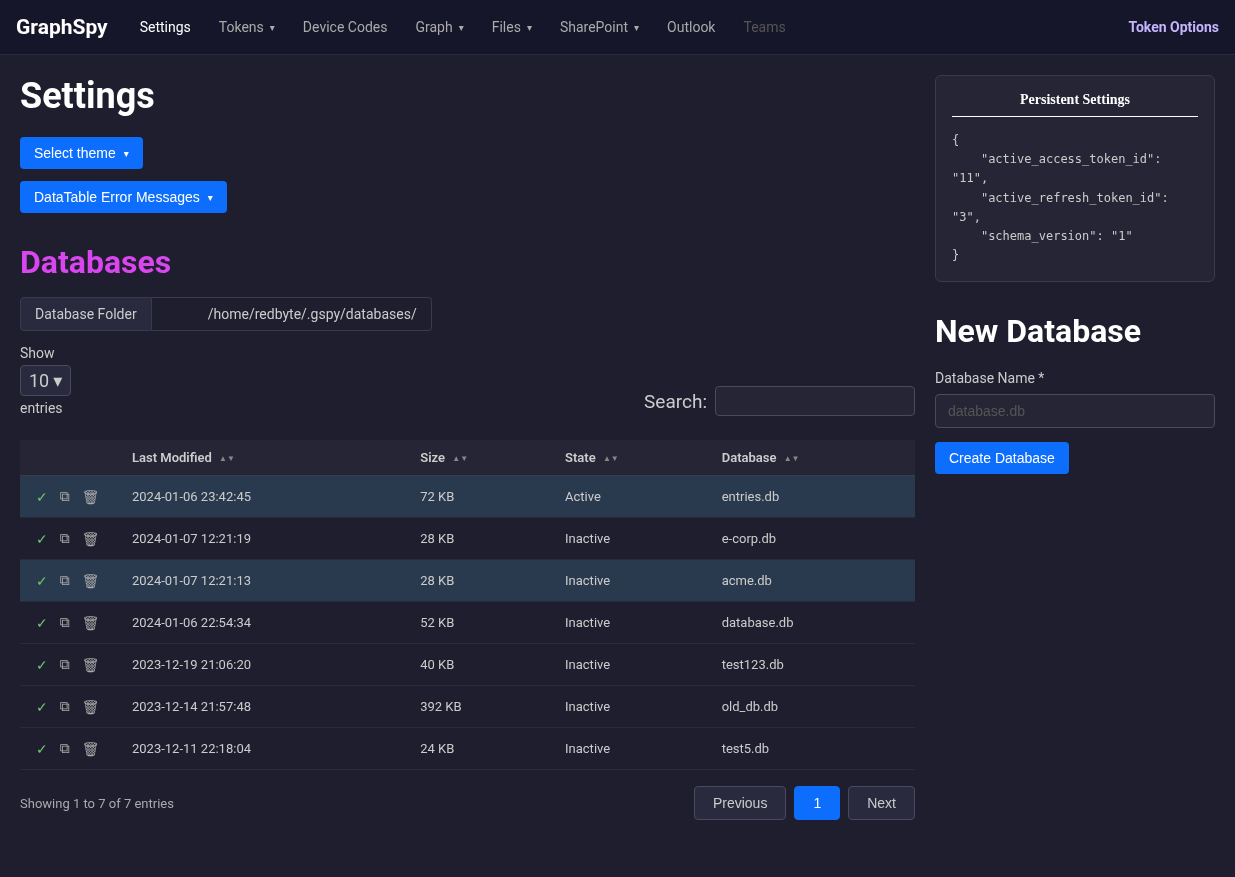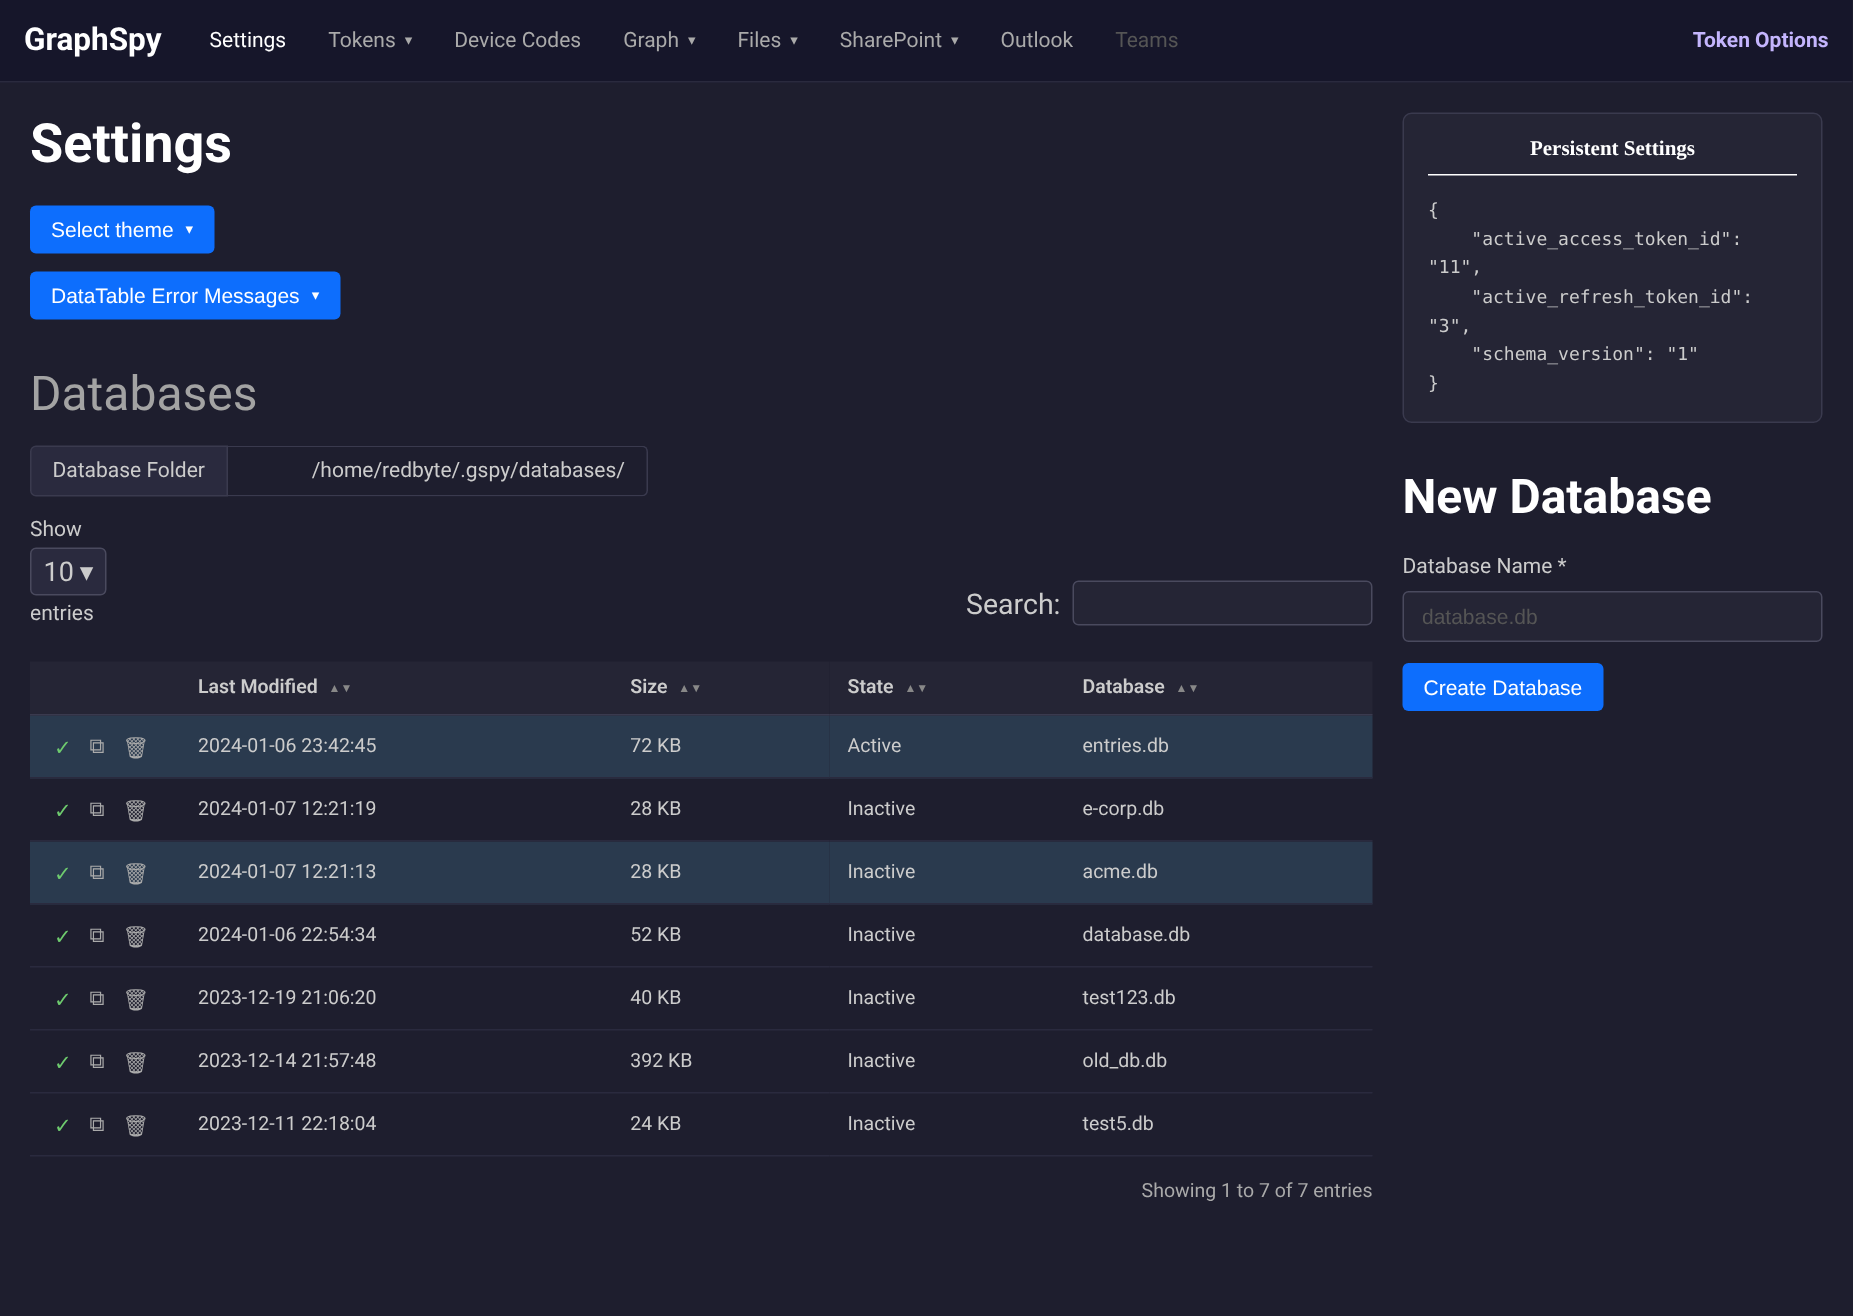--- a/index.html
+++ b/index.html
@@ -123,22 +123,22 @@
       color: #ccc;
       font-family: monospace;
       font-size: 12px;
       line-height: 1.6;
       white-space: pre-wrap;
     }
 
     
     .section-title {
       font-size: 32px;
-      font-weight: normal;
-      color: #a3a3a3;
+      font-weight: bold;
+      color: #d946ef;
       margin-bottom: 16px;
     }
 
     .db-folder-row {
       display: flex;
       align-items: center;
       margin-bottom: 14px;
     }
     .db-folder-label {
       background: #2a2a3e;
@@ -241,24 +241,23 @@
       gap: 4px;
       align-items: center;
     }
 
     .state-active { color: #ccc; }
     .state-inactive { color: #aaa; }
 
     
     .pagination-row {
       display: flex;
-      align-items: flex-end;
+      align-items: center;
       justify-content: space-between;
       margin-top: 16px;
-      flex-direction: column;
     }
     .showing-text { color: #aaa; font-size: 13px; }
     .pagination-buttons {
       display: flex;
       gap: 8px;
       align-items: center;
     }
     .page-btn {
       background: #2a2a3e;
       border: 1px solid #4a4a5e;
@@ -485,20 +484,25 @@
       <td>2023-12-11 22:18:04</td>
       <td>24 KB</td>
       <td class="state-inactive">Inactive</td>
       <td>test5.db</td>
     </tr>
           </tbody>
       </table>
 
       <div class="pagination-row">
         <div class="showing-text">Showing 1 to 7 of 7 entries</div>
+        <div class="pagination-buttons">
+          <button class="page-btn">Previous</button>
+          <button class="page-btn active">1</button>
+          <button class="page-btn">Next</button>
+        </div>
       </div>
     </div>
   </div>
 
   <div class="right-panel">
 
     <div class="persistent-settings">
       <div class="persistent-settings-title">Persistent Settings</div>
       <pre>{
     "active_access_token_id": "11",

